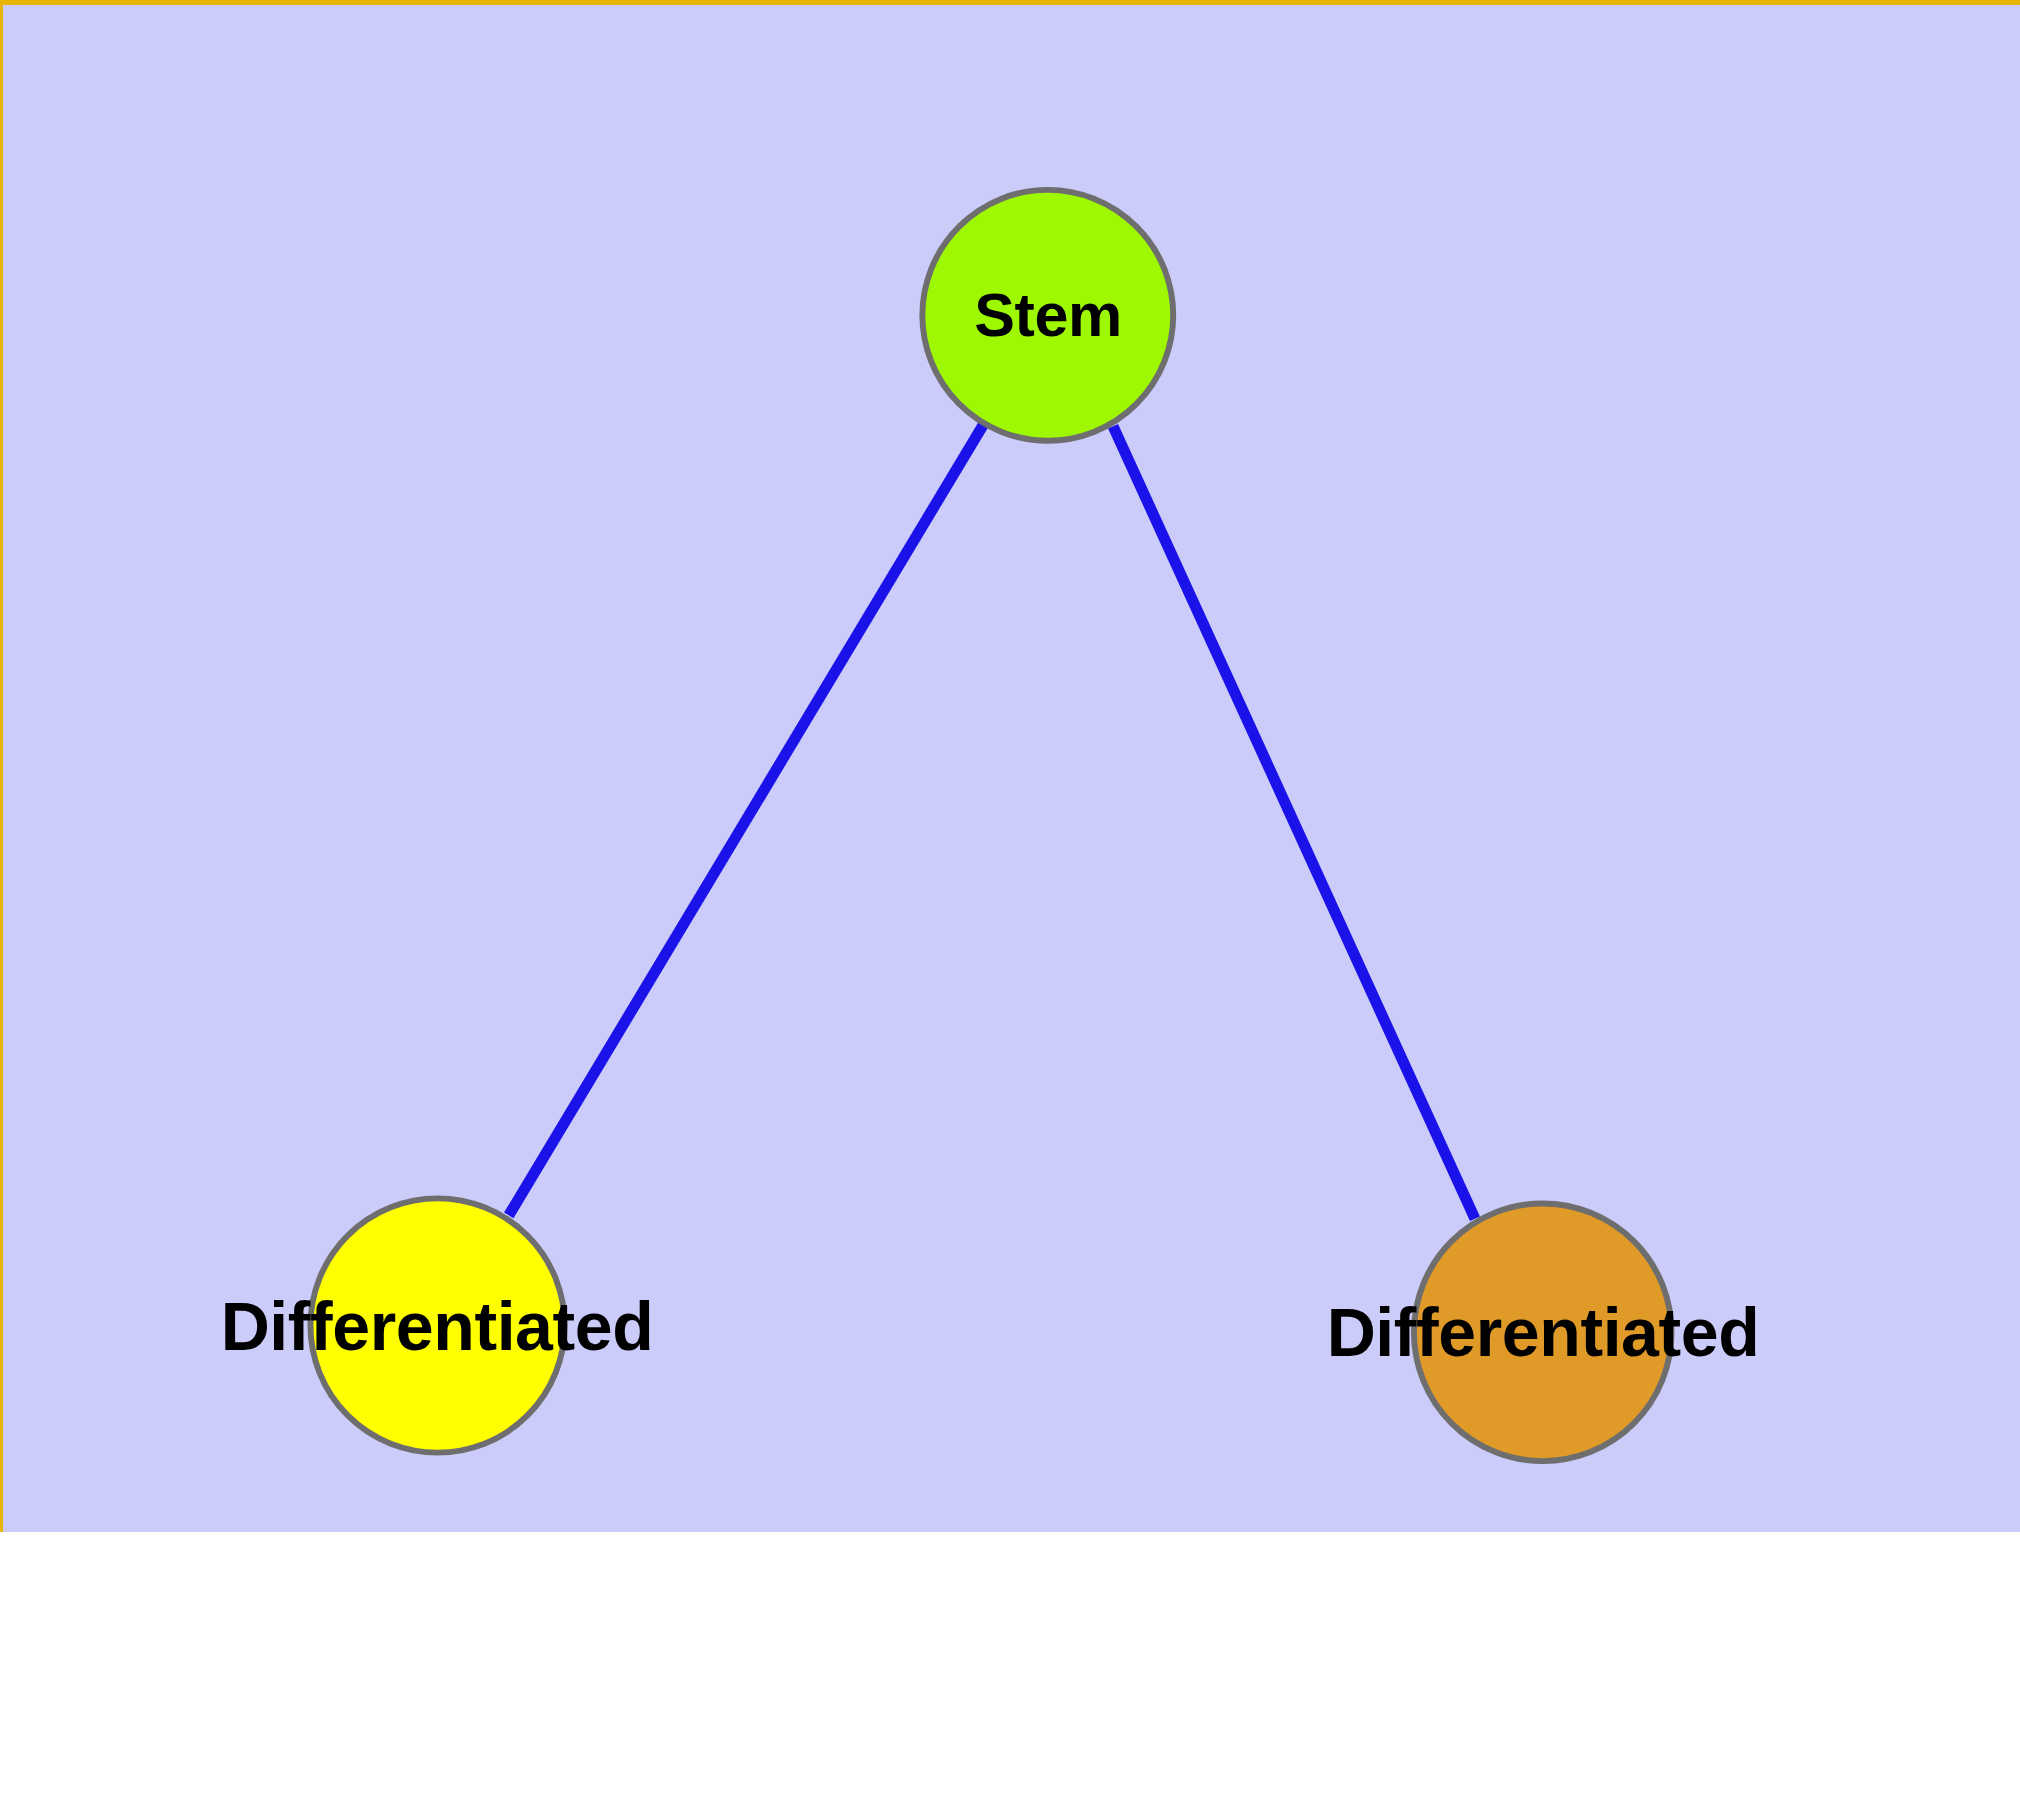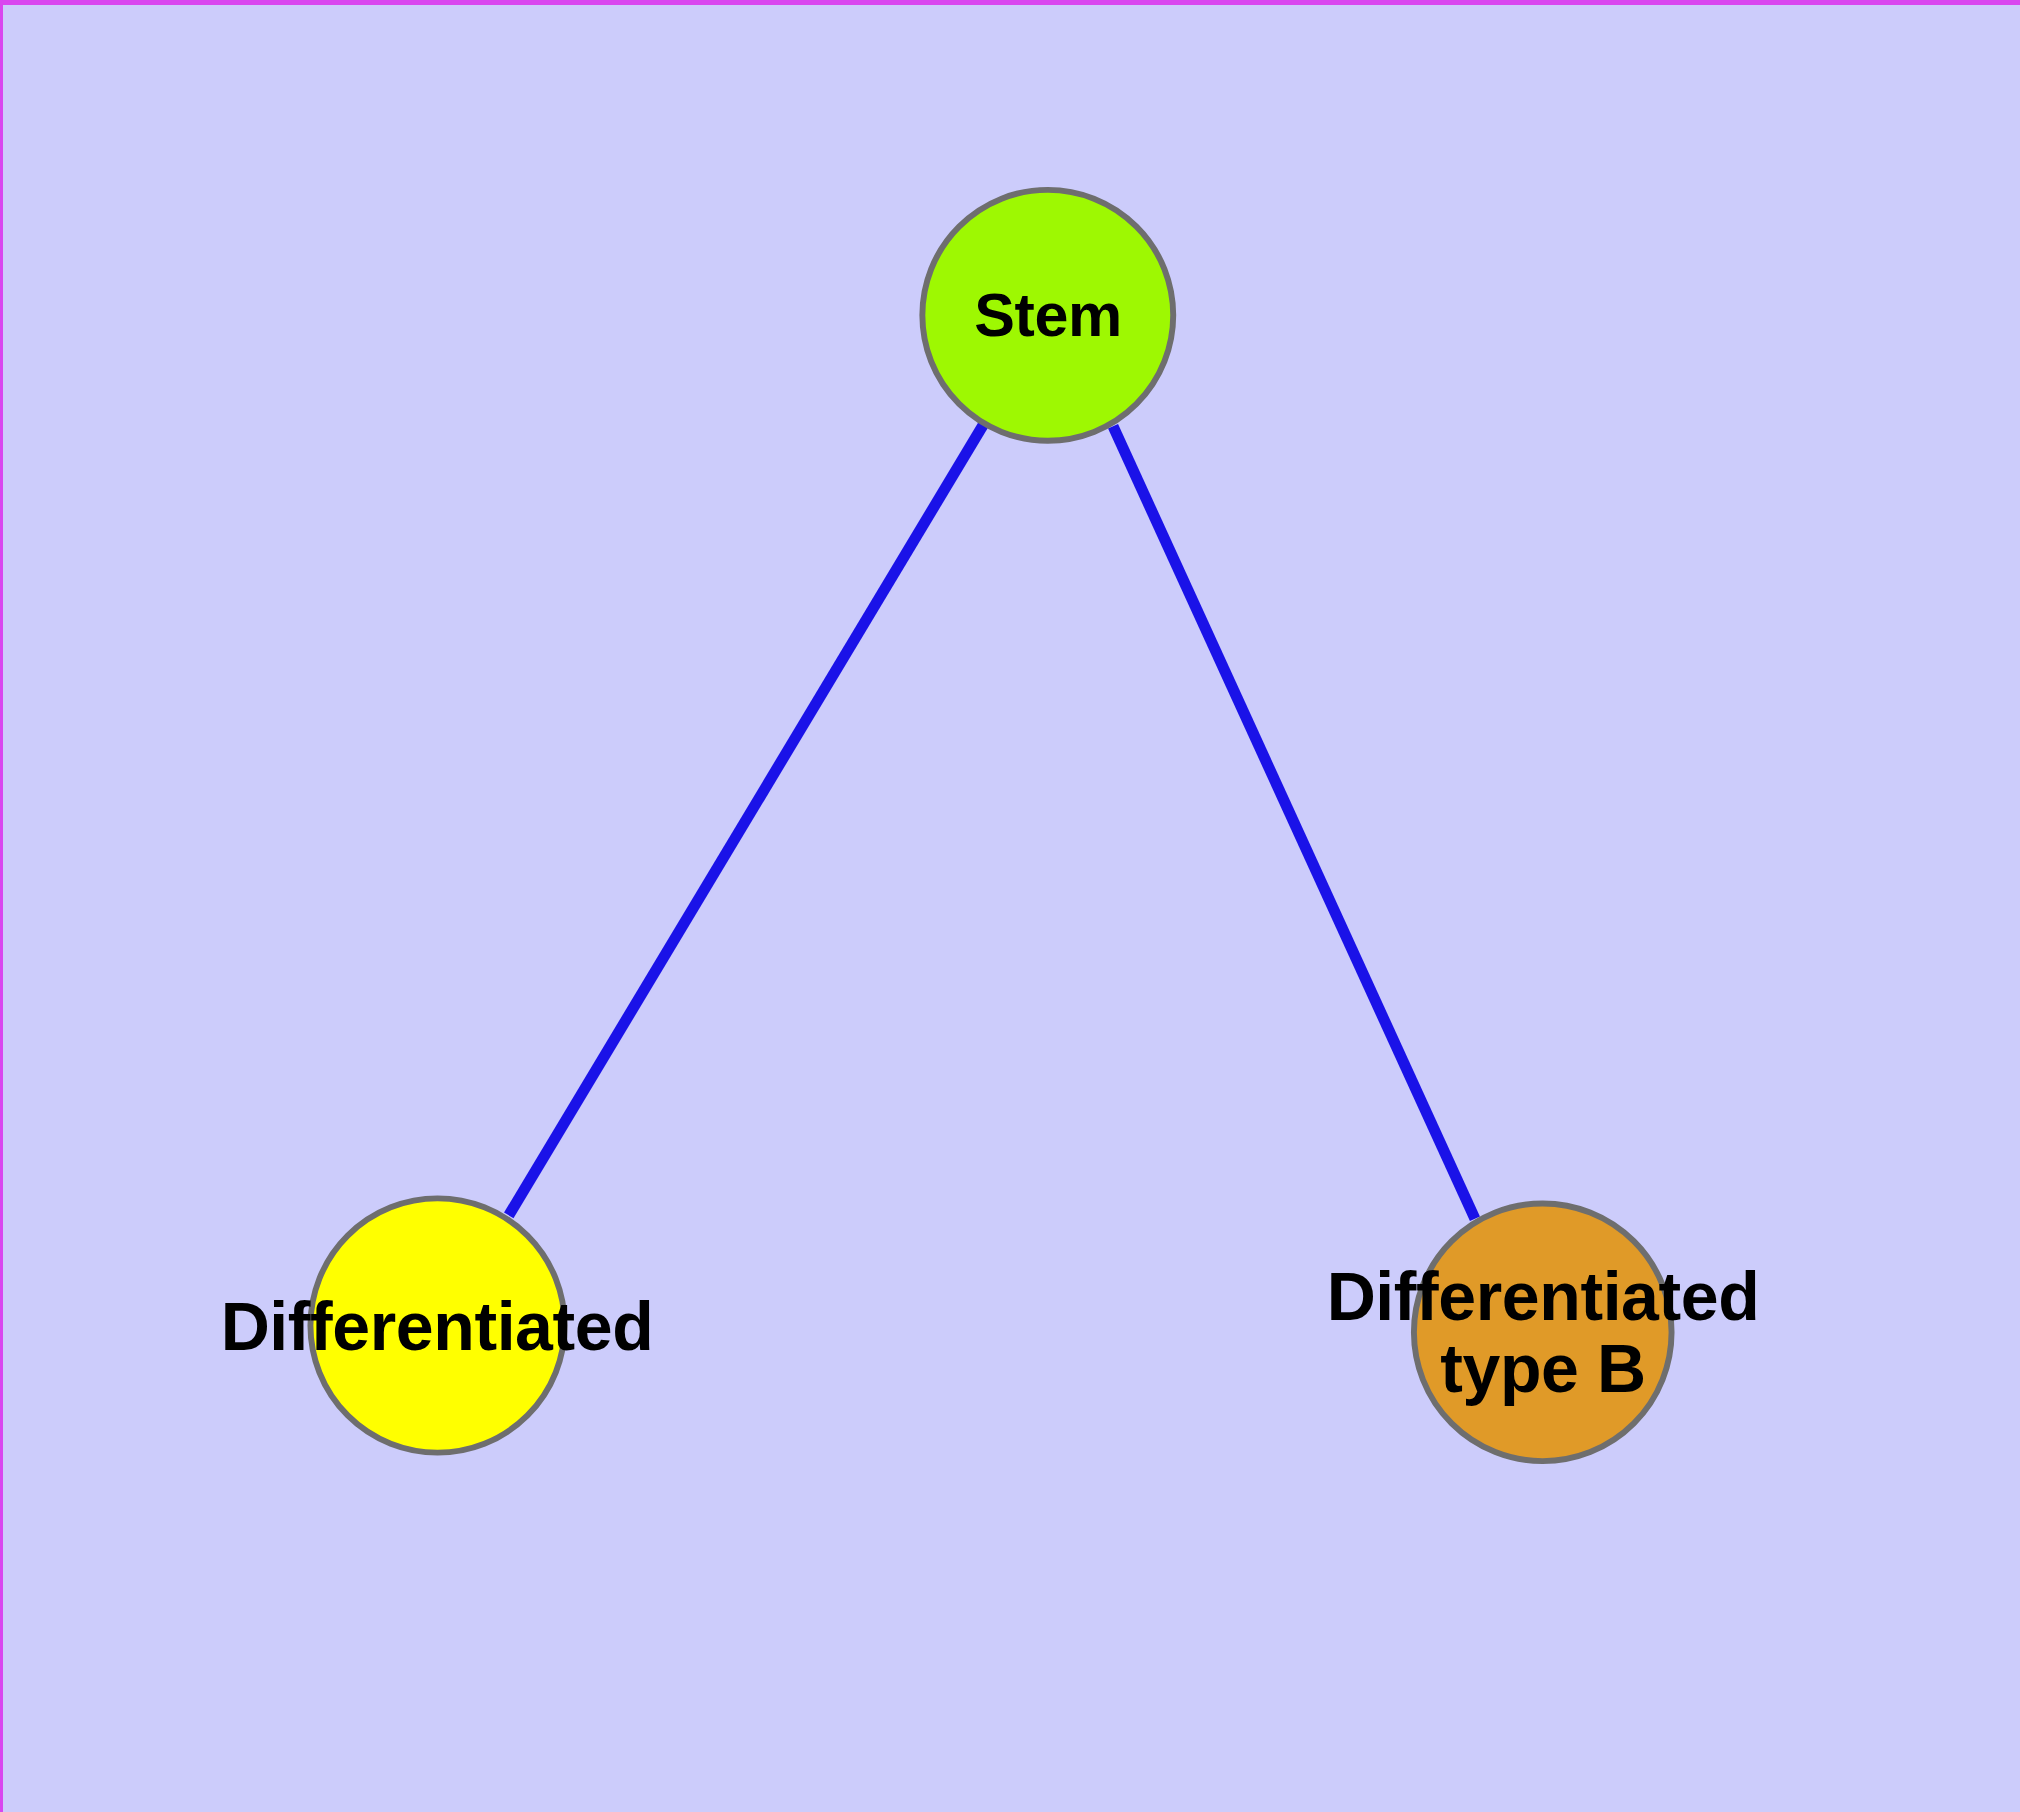--- a/index.html
+++ b/index.html
@@ -4,23 +4,23 @@
 <title>Cell Differentiation Network</title>
 <style>
   html, body {
     margin: 0;
     padding: 0;
     background: #ffffff;
   }
   #canvas {
     position: relative;
     width: 2021px;
-    height: 1812px;
+    height: 1532px;
     overflow: hidden;
-    background: #d946ef;
+    background: #eab308;
     font-family: "Liberation Sans", "DejaVu Sans", sans-serif;
   }
   #plot-area {
     position: absolute;
     left: 3.4px;
     top: 5.1px;
     width: 2017px;
     height: 1807px;
     background: #ccccfb;
   }
@@ -67,16 +67,15 @@
   <div class="node-label label-stem" id="lbl0" style="left: 1048px; top: 315px;">
     <div>Stem</div>
   </div>
 
   <div class="node-label label-type-a" id="lbl1" style="left: 437px; top: 1326px;">
     <div>Differentiated</div>
   </div>
 
   <div class="node-label label-type-b" id="lbl2" style="left: 1543px; top: 1332px;">
     <div>Differentiated</div>
-    <div>type B</div>
   </div>
 </div>
 
 
 </body></html>

